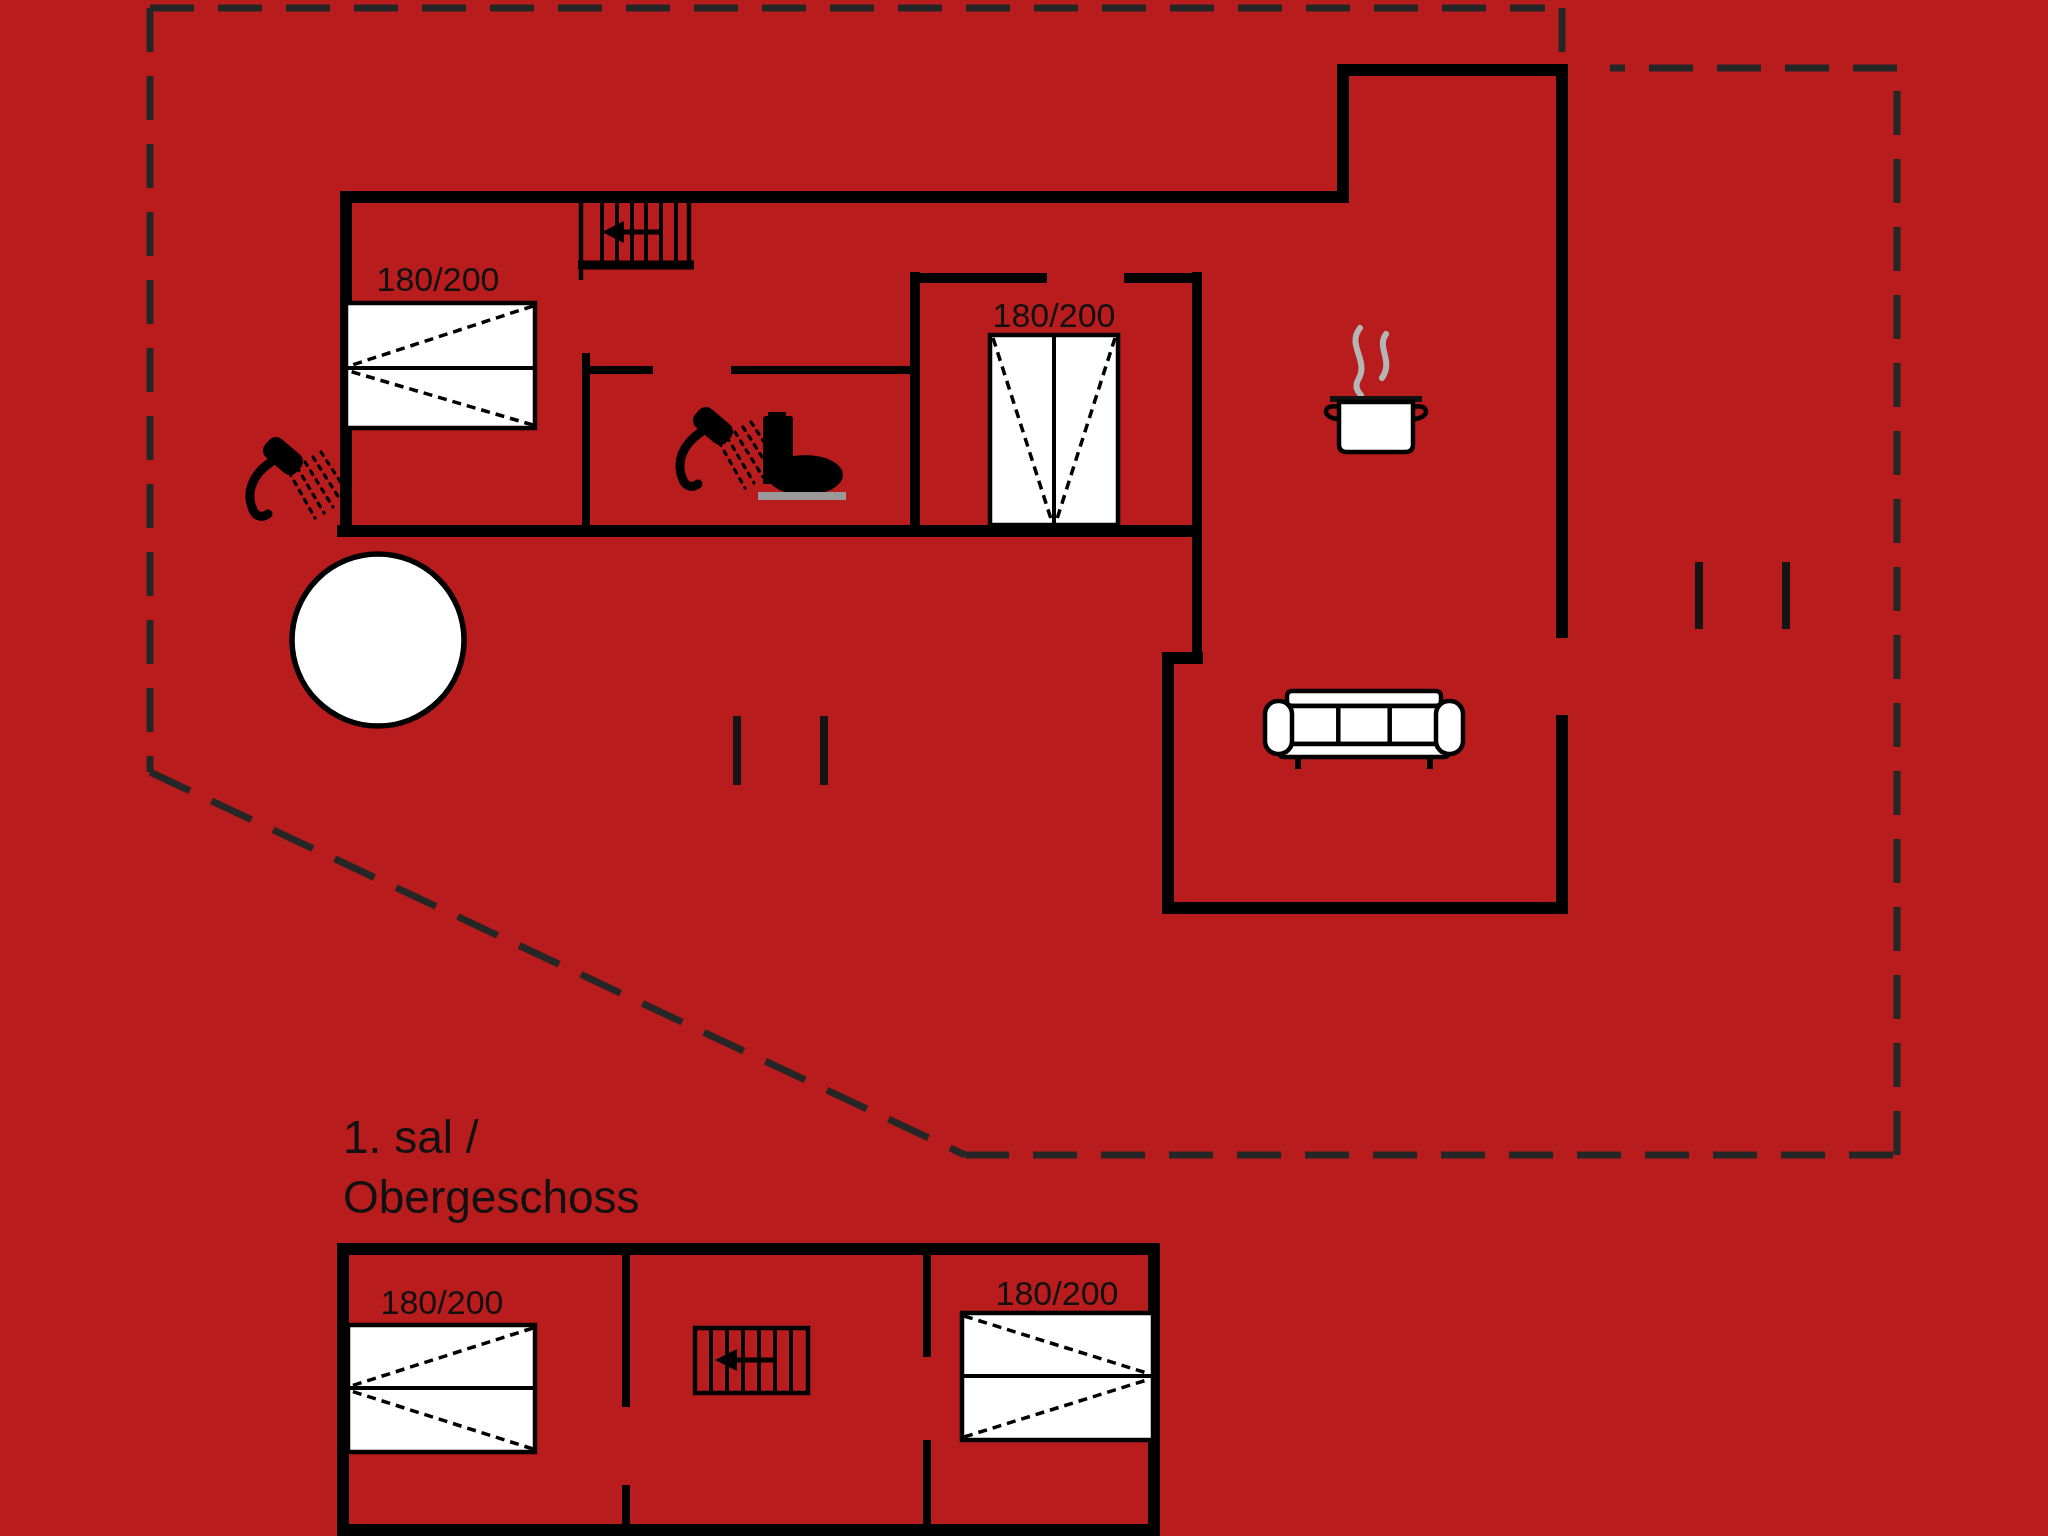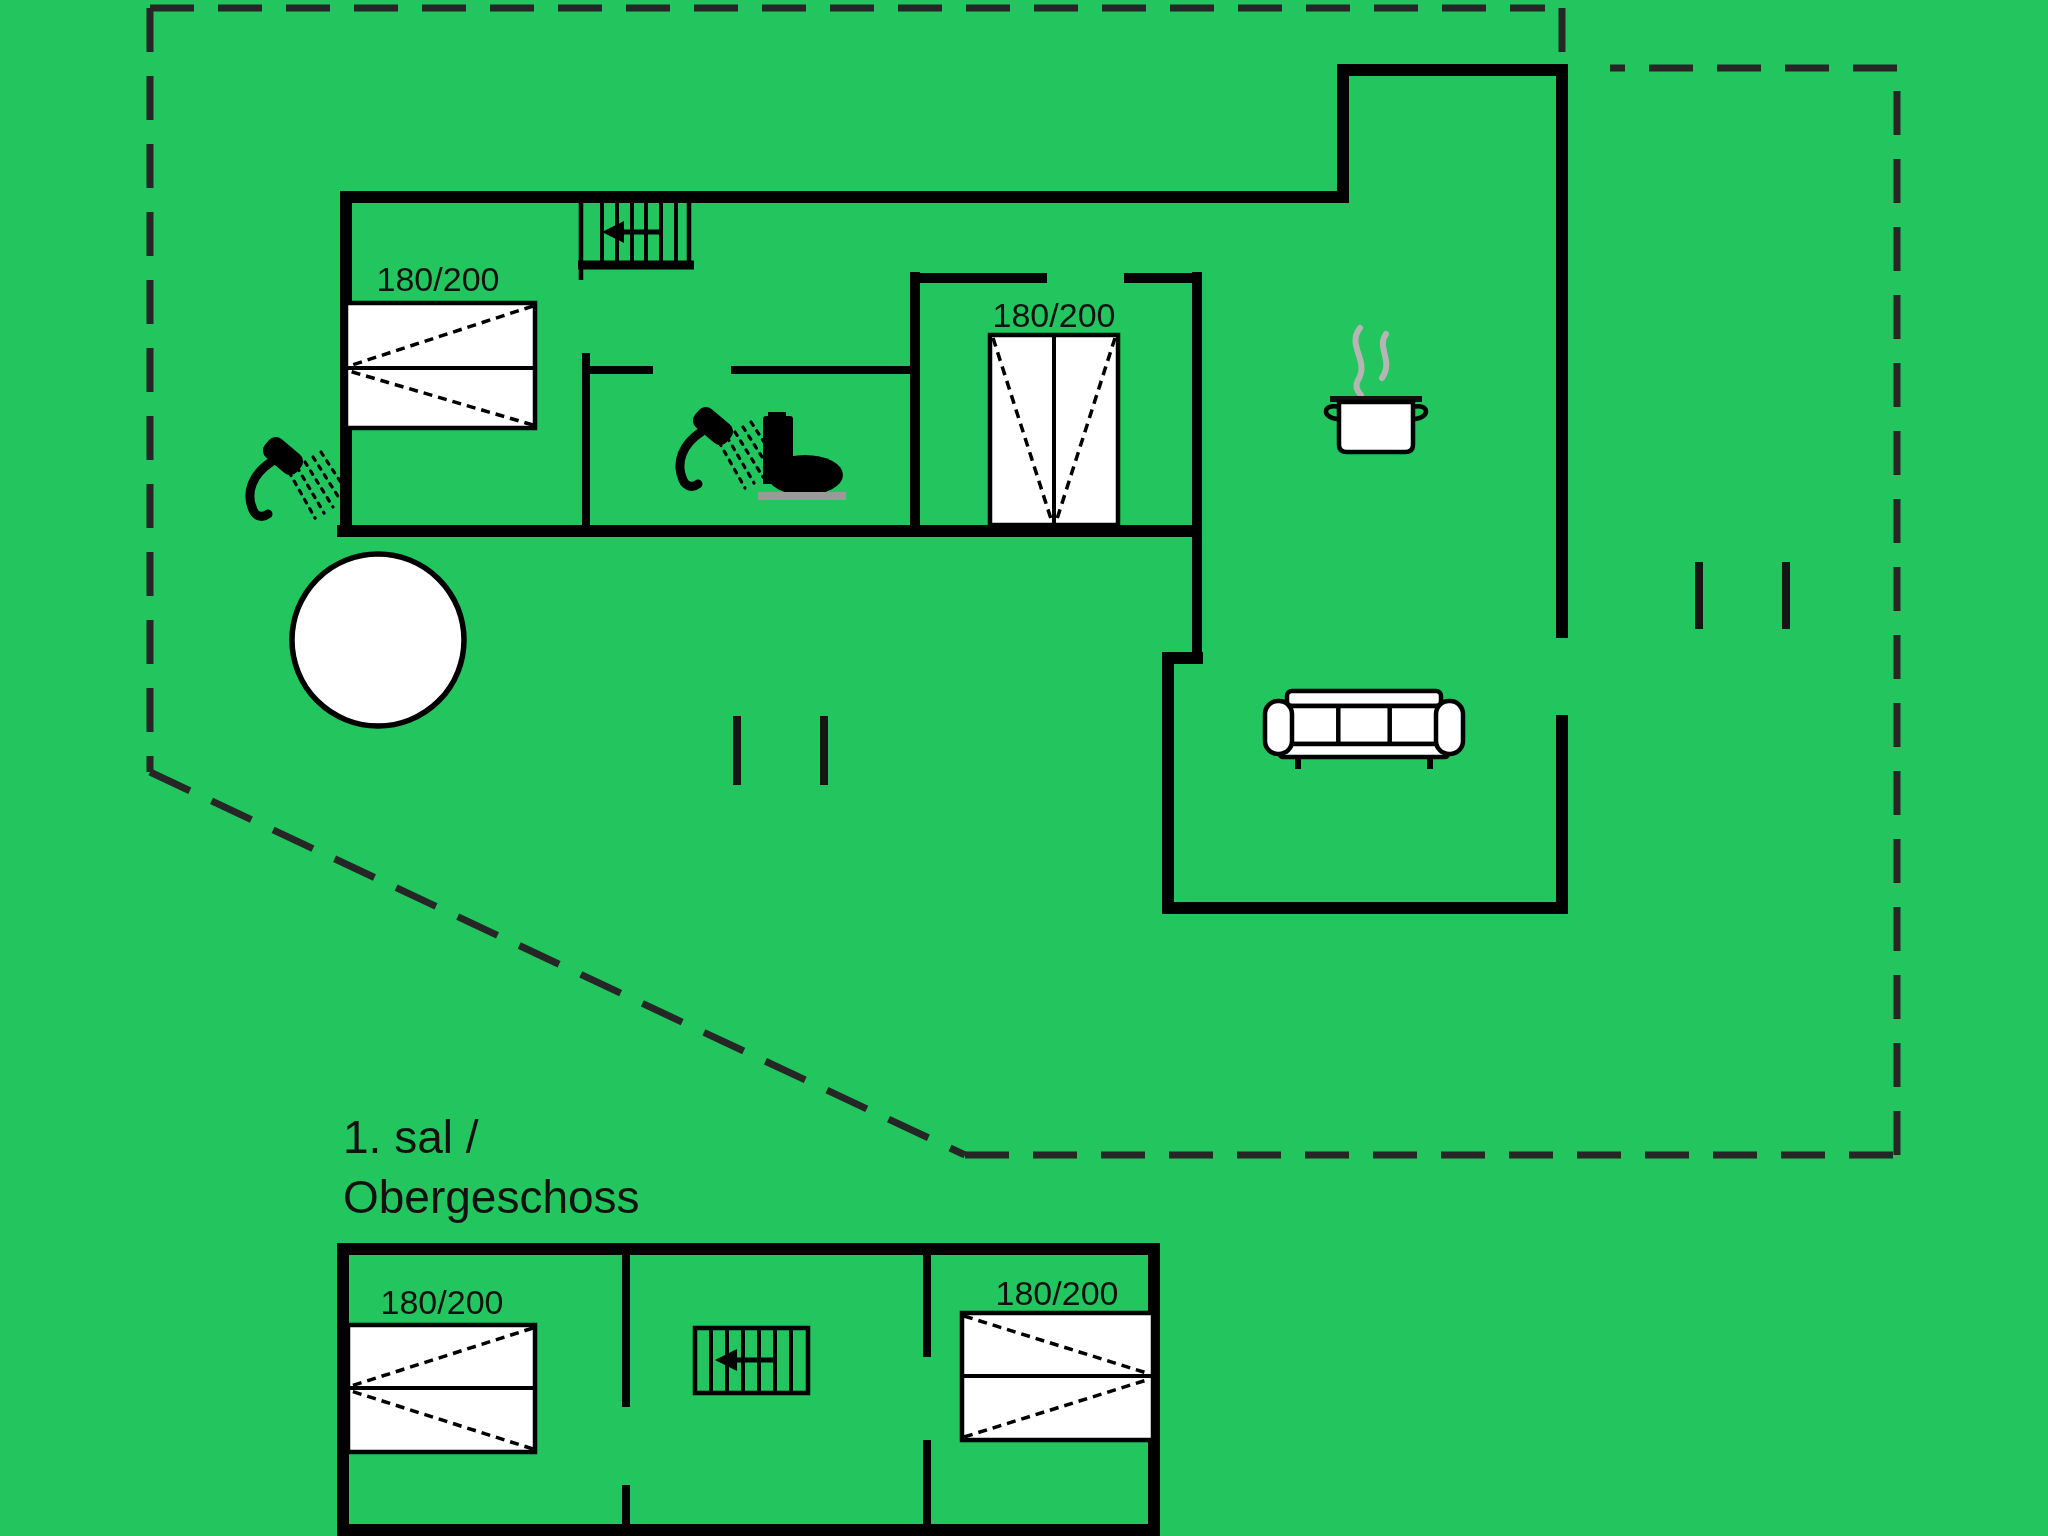--- a/index.html
+++ b/index.html
@@ -1,19 +1,19 @@
 <!DOCTYPE html>
 <html><head>
 <meta charset="utf-8">
 <style>
   html,body{margin:0;padding:0;background:#ffffff;}
   #canvas{
     position:relative;
     width:2048px;height:1536px;
-    background:#22c55e;
+    background:#b91c1c;
     font-family:"Liberation Sans", sans-serif;
     overflow:hidden;
   }
   svg{position:absolute;left:0;top:0;}
   .wall          {stroke:#000000;stroke-width:12;fill:none;stroke-linecap:butt;}
   .wall-mid      {stroke:#000000;stroke-width:10;fill:none;}
   .wall-int      {stroke:#000000;stroke-width:8;fill:none;}
   .dash          {stroke:#262626;stroke-width:7;fill:none;stroke-dasharray:44 24;}
   .thin          {stroke:#000000;stroke-width:4.5;fill:none;}
   .tread         {stroke:#000000;stroke-width:4;fill:none;}

